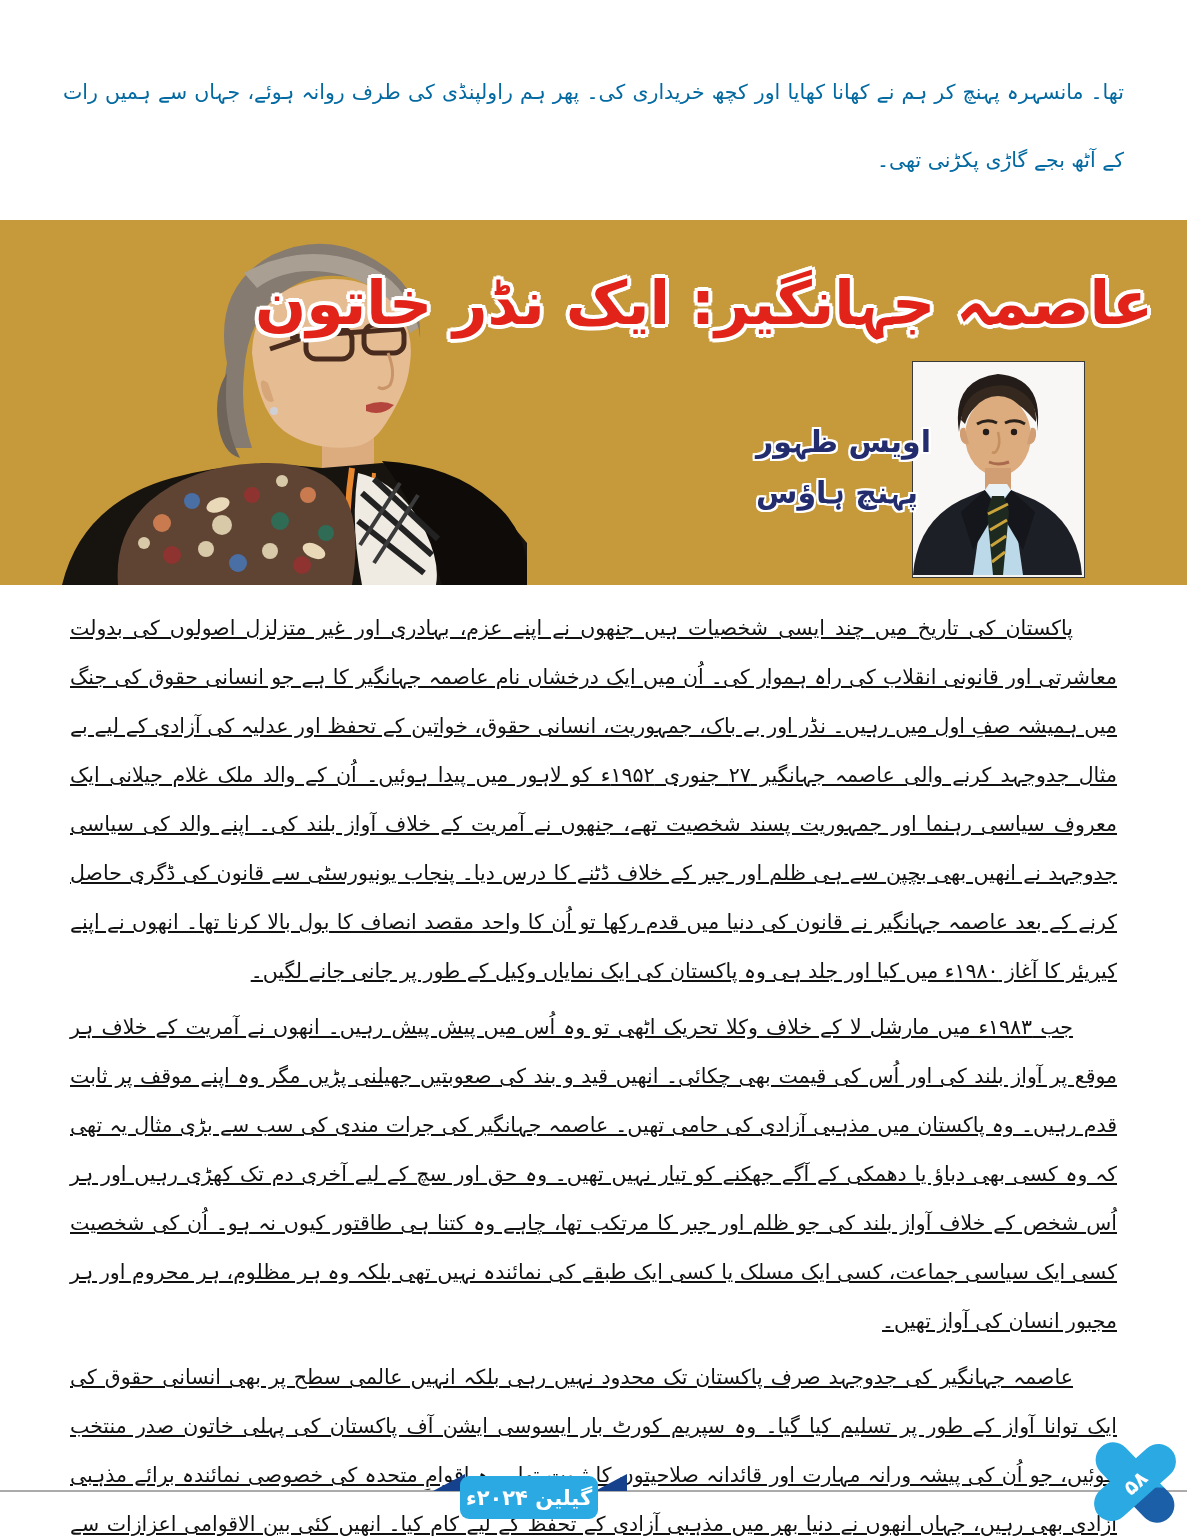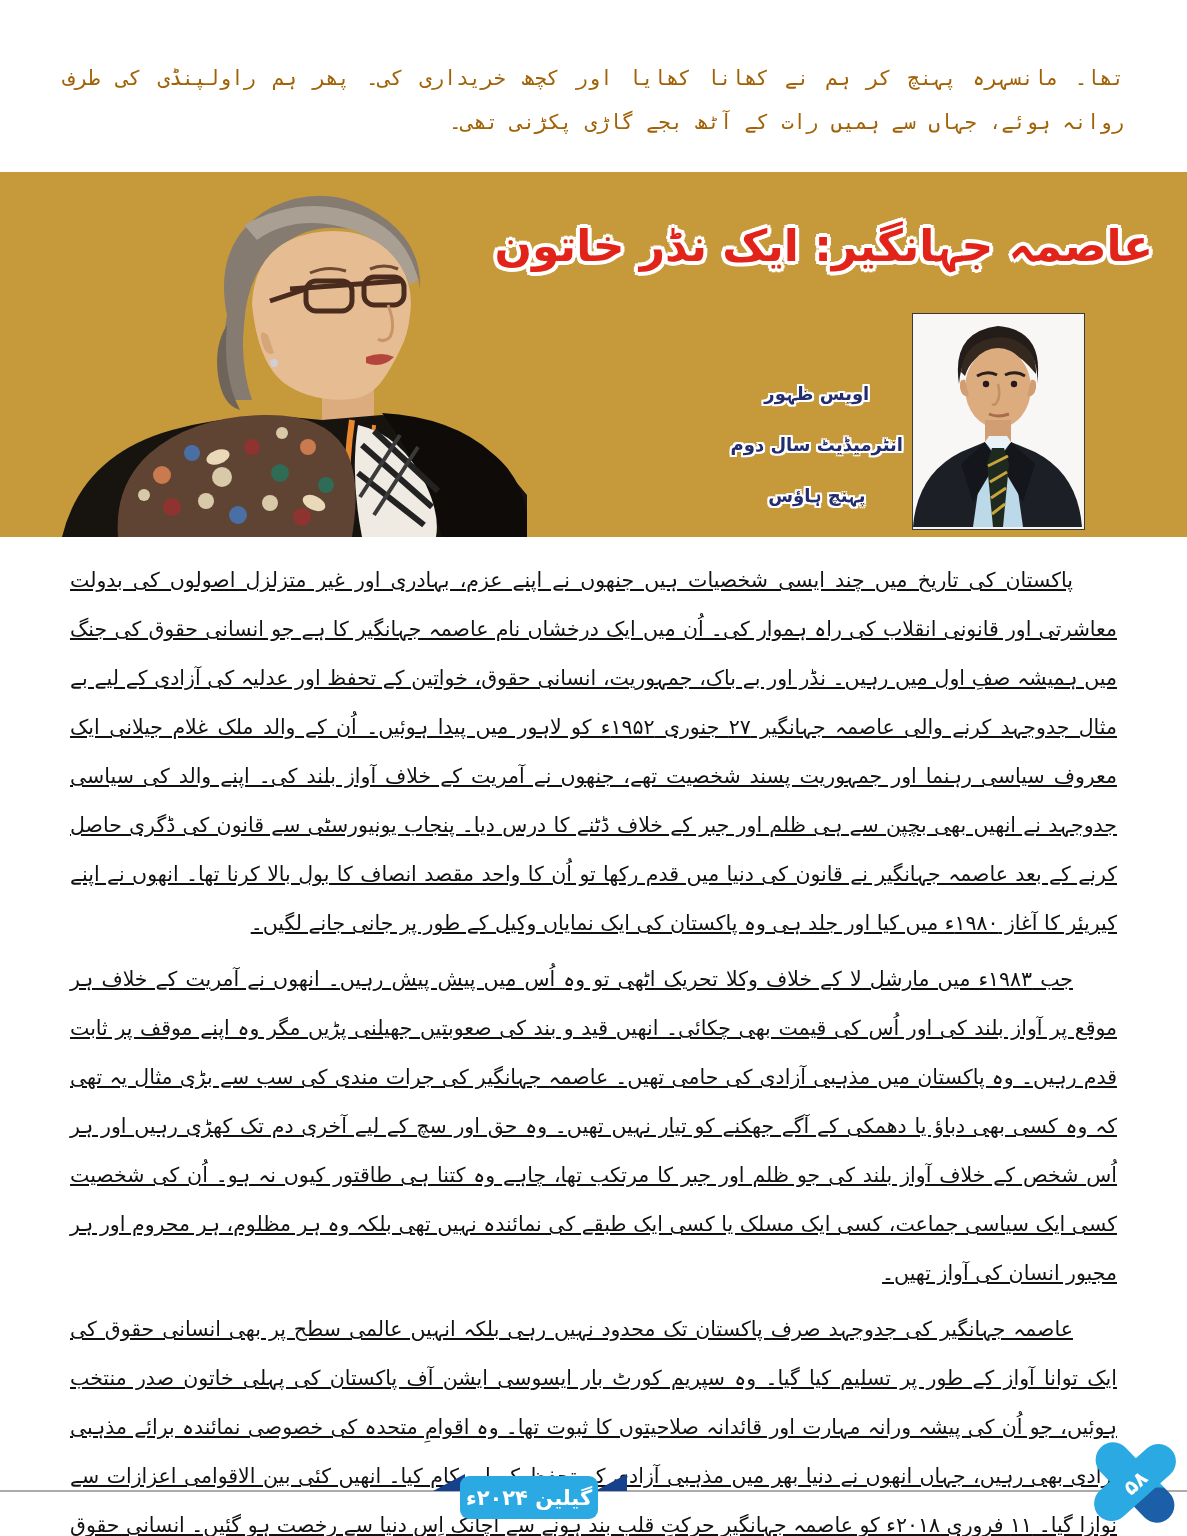--- a/index.html
+++ b/index.html
@@ -9,65 +9,64 @@
     margin:0 auto;
     background:#ffffff;
     overflow:hidden;
     font-family:"DejaVu Sans",sans-serif;
   }
   
   .intro{
     direction:rtl;
     padding:58px 63px 0 63px;
     font-size:20.5px;
-    line-height:44px;
-    color:#a16207;
+    line-height:68px;
+    color:#0369a1;
     text-align:justify;
-    font-family:Liberation Mono, monospace;
   }
   .intro p{margin:0;}
   .intro p.indented{text-indent:44px;}
   
   .banner{
     position:relative;
     margin-top:26px;
     width:100%;height:365px;
     background:#c6993b;
   }
   .asma-photo{
     position:absolute;left:22px;bottom:0;
     width:505px;height:352px;margin:0;
   }
   .banner-title{
     position:absolute;
     top:48px;right:34px;
     margin:0;
     direction:rtl;
-    font-size:44px;
+    font-size:60px;
     font-weight:bold;
     color:#e2231a;
     letter-spacing:-1px;
     text-shadow:
       -3px -3px 0 #fff, 3px -3px 0 #fff, -3px 3px 0 #fff, 3px 3px 0 #fff,
       0 -4px 0 #fff, 0 4px 0 #fff, -4px 0 0 #fff, 4px 0 0 #fff;
   }
   .author-photo{
     position:absolute;left:912px;top:141px;
     width:171px;height:215px;margin:0;
     border:1px solid #3a3a3a;
     background:#f6f4f1;
   }
   .author-info{
     position:absolute;
-    top:196px;right:284px;
-    direction:rtl;
-    text-align:center;
+    top:196px;right:256px;
+    direction:rtl;
+    text-align:left;
     color:#232d6e;
     font-weight:bold;
-    font-size:18px;
+    font-size:30px;
     line-height:51px;
     text-shadow:
       -2px -2px 0 #fff, 2px -2px 0 #fff, -2px 2px 0 #fff, 2px 2px 0 #fff,
       0 -2px 0 #fff, 0 2px 0 #fff, -2px 0 0 #fff, 2px 0 0 #fff;
   }
   .author-info div{white-space:nowrap;}
   
   .article{
     direction:rtl;
     padding:12px 63px 0 63px;
@@ -214,21 +213,20 @@
 
         <path d="M72 128 L85 142 L98 128 L94 122 L76 122 Z" fill="#e9f2f7"></path>
 
         <path d="M79 134 L91 134 L96 150 L90 213 L80 213 L74 150 Z" fill="#1e2a20"></path>
         <path d="M75 152 L95 142 M77 168 L94 158 M78 184 L93 174 M79 200 L92 190" stroke="#caa43a" stroke-width="3" fill="none"></path>
       </svg>
     </figure>
 
     <div class="author-info">
       <div>اویس ظہور</div>
-      <div>انٹرمیڈیٹ سال دوم</div>
       <div>پہنچ ہاؤس</div>
     </div>
   </section>
 
   <section class="article">
     <p>پاکستان کی تاریخ میں چند ایسی شخصیات ہیں جنھوں نے اپنے عزم، بہادری اور غیر متزلزل اصولوں کی بدولت معاشرتی اور قانونی انقلاب کی راہ ہموار کی۔ اُن میں ایک درخشاں نام عاصمہ جہانگیر کا ہے جو انسانی حقوق کی جنگ میں ہمیشہ صفِ اول میں رہیں۔ نڈر اور بے باک، جمہوریت، انسانی حقوق، خواتین کے تحفظ اور عدلیہ کی آزادی کے لیے بے مثال جدوجہد کرنے والی عاصمہ جہانگیر ۲۷ جنوری ۱۹۵۲ء کو لاہور میں پیدا ہوئیں۔ اُن کے والد ملک غلام جیلانی ایک معروف سیاسی رہنما اور جمہوریت پسند شخصیت تھے، جنھوں نے آمریت کے خلاف آواز بلند کی۔ اپنے والد کی سیاسی جدوجہد نے انھیں بھی بچپن سے ہی ظلم اور جبر کے خلاف ڈٹنے کا درس دیا۔ پنجاب یونیورسٹی سے قانون کی ڈگری حاصل کرنے کے بعد عاصمہ جہانگیر نے قانون کی دنیا میں قدم رکھا تو اُن کا واحد مقصد انصاف کا بول بالا کرنا تھا۔ انھوں نے اپنے کیریئر کا آغاز ۱۹۸۰ء میں کیا اور جلد ہی وہ پاکستان کی ایک نمایاں وکیل کے طور پر جانی جانے لگیں۔</p>
     <p>جب ۱۹۸۳ء میں مارشل لا کے خلاف وکلا تحریک اٹھی تو وہ اُس میں پیش پیش رہیں۔ انھوں نے آمریت کے خلاف ہر موقع پر آواز بلند کی اور اُس کی قیمت بھی چکائی۔ انھیں قید و بند کی صعوبتیں جھیلنی پڑیں مگر وہ اپنے موقف پر ثابت قدم رہیں۔ وہ پاکستان میں مذہبی آزادی کی حامی تھیں۔ عاصمہ جہانگیر کی جرات مندی کی سب سے بڑی مثال یہ تھی کہ وہ کسی بھی دباؤ یا دھمکی کے آگے جھکنے کو تیار نہیں تھیں۔ وہ حق اور سچ کے لیے آخری دم تک کھڑی رہیں اور ہر اُس شخص کے خلاف آواز بلند کی جو ظلم اور جبر کا مرتکب تھا، چاہے وہ کتنا ہی طاقتور کیوں نہ ہو۔ اُن کی شخصیت کسی ایک سیاسی جماعت، کسی ایک مسلک یا کسی ایک طبقے کی نمائندہ نہیں تھی بلکہ وہ ہر مظلوم، ہر محروم اور ہر مجبور انسان کی آواز تھیں۔</p>
     <p>عاصمہ جہانگیر کی جدوجہد صرف پاکستان تک محدود نہیں رہی بلکہ انہیں عالمی سطح پر بھی انسانی حقوق کی ایک توانا آواز کے طور پر تسلیم کیا گیا۔ وہ سپریم کورٹ بار ایسوسی ایشن آف پاکستان کی پہلی خاتون صدر منتخب ہوئیں، جو اُن کی پیشہ ورانہ مہارت اور قائدانہ صلاحیتوں کا ثبوت تھا۔ وہ اقوامِ متحدہ کی خصوصی نمائندہ برائے مذہبی آزادی بھی رہیں، جہاں انھوں نے دنیا بھر میں مذہبی آزادی کے تحفظ کے لیے کام کیا۔ انھیں کئی بین الاقوامی اعزازات سے نوازا گیا۔ ۱۱ فروری ۲۰۱۸ء کو عاصمہ جہانگیر حرکتِ قلب بند ہونے سے اچانک اِس دنیا سے رخصت ہو گئیں۔ انسانی حقوق کی اس توانا آواز کی کمی ہمیشہ محسوس کی جاتی رہے گی۔</p>
   </section>
 

